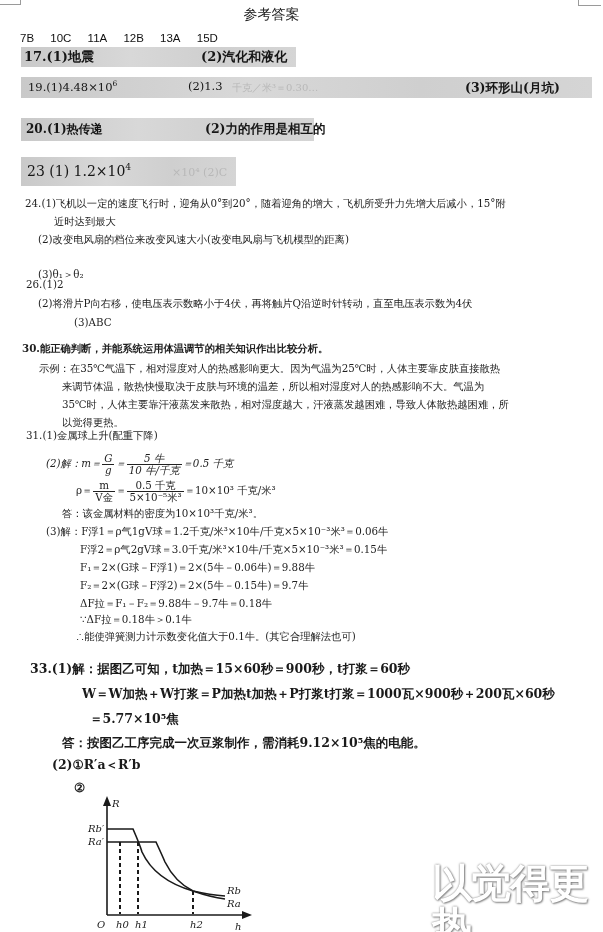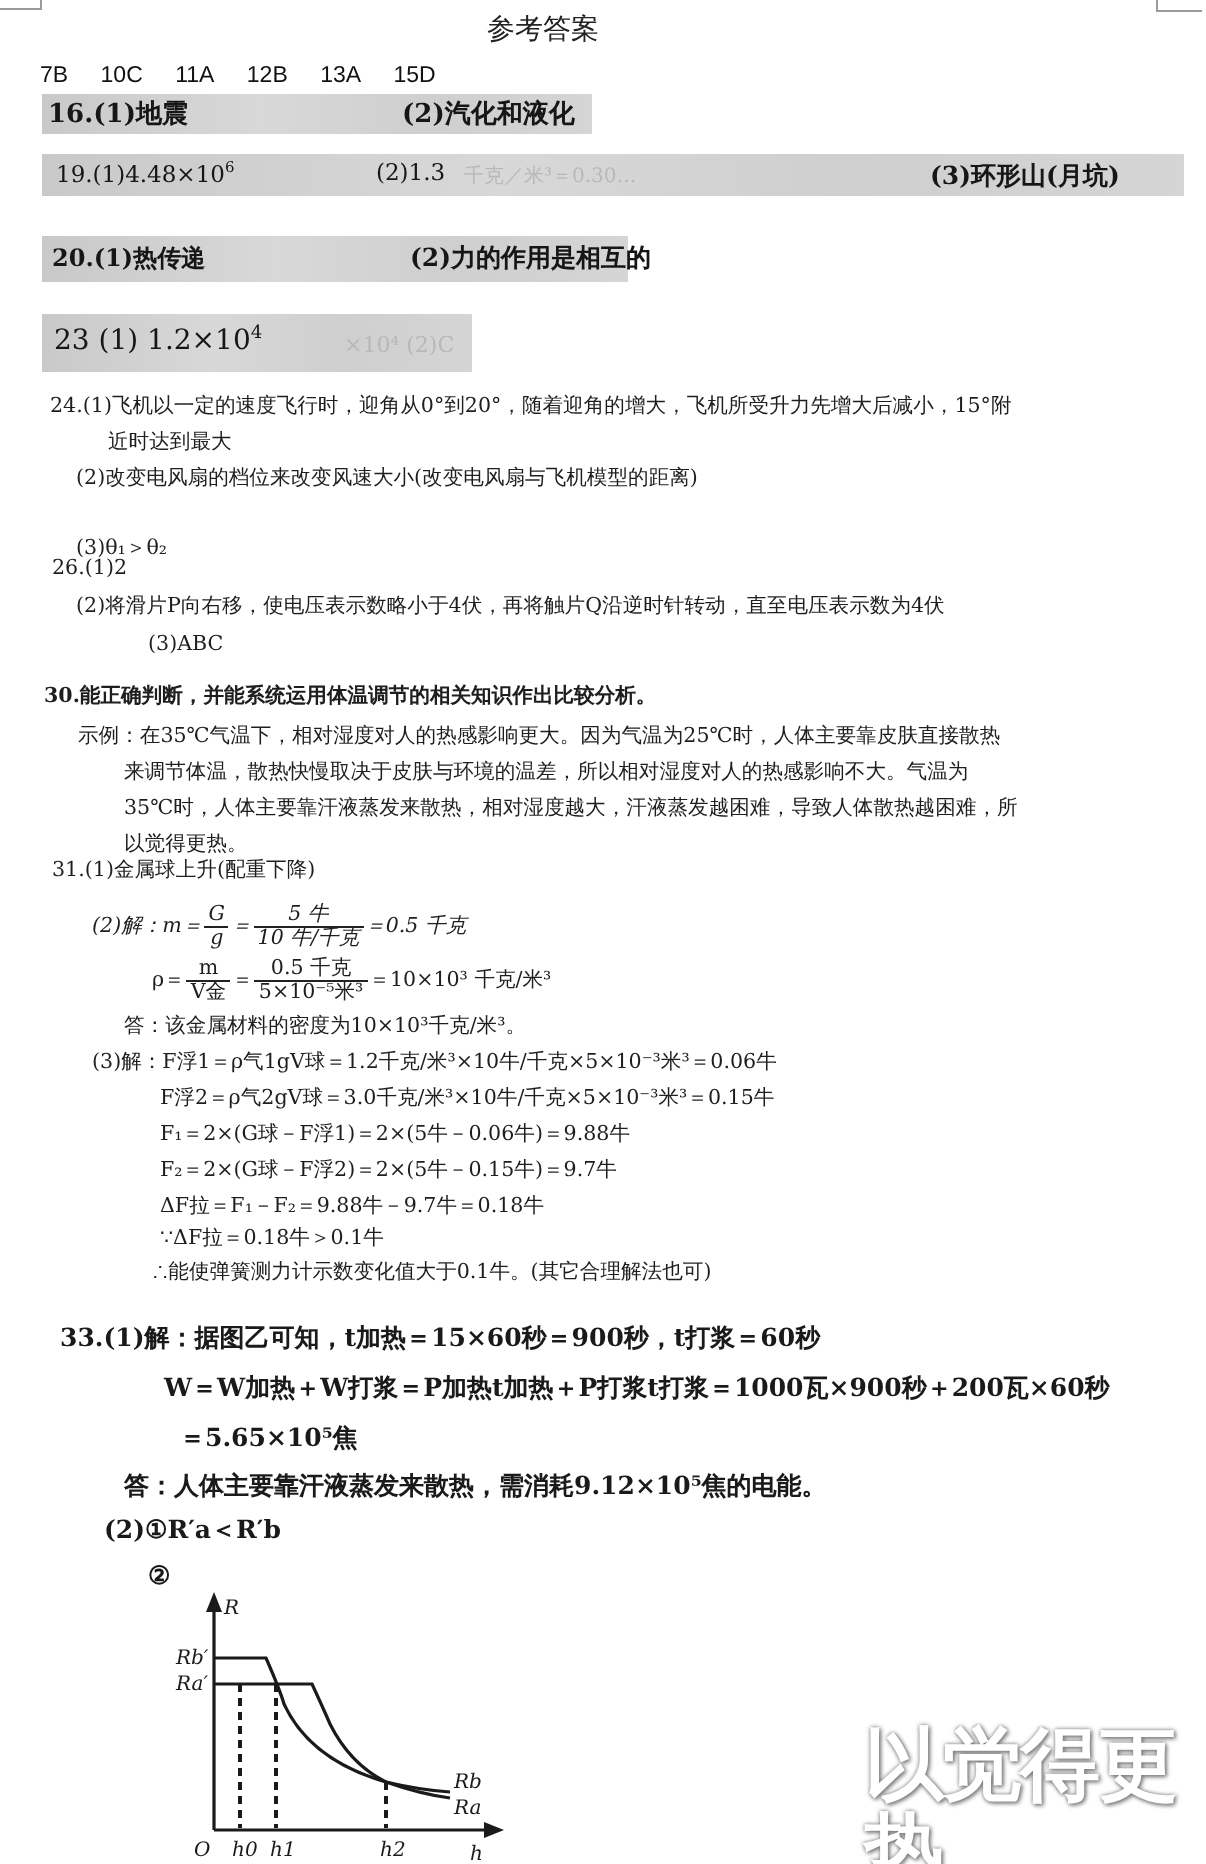--- a/index.html
+++ b/index.html
@@ -37,21 +37,21 @@
 <div class="abs choices">
   <span>7B</span>
   <span>10C</span>
   <span>11A</span>
   <span>12B</span>
   <span>13A</span>
   <span>15D</span>
 </div>
 
 <div class="scan" style="left:21px;top:47px;width:275px;height:20px;"></div>
-<div class="scan-text" style="left:24px;top:48px;">16.(1)地震</div>
+<div class="scan-text" style="left:24px;top:48px;">17.(1)地震</div>
 <div class="scan-text" style="left:201px;top:48px;">(2)汽化和液化</div>
 
 <div class="scan" style="left:21px;top:77px;width:571px;height:21px;"></div>
 <div class="scan-text" style="left:28px;top:79px;font-size:11.5px;font-weight:normal;"><span>19.(1)4.48×10</span><sup>6</sup></div>
 <div class="scan-text" style="left:188px;top:79px;font-size:11.5px;font-weight:normal;">(2)1.3</div>
 <div class="scan-text faint" style="left:232px;top:81px;font-size:10px;">千克／米³＝0.30…</div>
 <div class="scan-text" style="left:465px;top:80px;font-size:12.5px;">(3)环形山(月坑)</div>
 
 <div class="scan" style="left:21px;top:118px;width:293px;height:23px;"></div>
 <div class="scan-text" style="left:26px;top:121px;font-size:12px;">20.(1)热传递</div>
@@ -87,22 +87,22 @@
 <div class="txt" style="left:46px;top:524px;">(3)解：F浮1＝ρ气1gV球＝1.2千克/米³×10牛/千克×5×10⁻³米³＝0.06牛</div>
 <div class="txt" style="left:80px;top:542px;">F浮2＝ρ气2gV球＝3.0千克/米³×10牛/千克×5×10⁻³米³＝0.15牛</div>
 <div class="txt" style="left:80px;top:560px;">F₁＝2×(G球－F浮1)＝2×(5牛－0.06牛)＝9.88牛</div>
 <div class="txt" style="left:80px;top:578px;">F₂＝2×(G球－F浮2)＝2×(5牛－0.15牛)＝9.7牛</div>
 <div class="txt" style="left:80px;top:596px;">ΔF拉＝F₁－F₂＝9.88牛－9.7牛＝0.18牛</div>
 <div class="txt" style="left:80px;top:612px;">∵ΔF拉＝0.18牛＞0.1牛</div>
 <div class="txt" style="left:76px;top:629px;">∴能使弹簧测力计示数变化值大于0.1牛。(其它合理解法也可)</div>
 
 <div class="txtb" style="left:30px;top:660px;font-size:12.5px;">33.(1)解：据图乙可知，t加热＝15×60秒＝900秒，t打浆＝60秒</div>
 <div class="txtb" style="left:82px;top:685px;font-size:12.5px;">W＝W加热＋W打浆＝P加热t加热＋P打浆t打浆＝1000瓦×900秒＋200瓦×60秒</div>
-<div class="txtb" style="left:90px;top:710px;font-size:12.5px;">＝5.65×10⁵焦</div>
-<div class="txtb" style="left:62px;top:734px;font-size:12.5px;">答：人体主要靠汗液蒸发来散热，需消耗9.12×10⁵焦的电能。</div>
+<div class="txtb" style="left:90px;top:710px;font-size:12.5px;">＝5.77×10⁵焦</div>
+<div class="txtb" style="left:62px;top:734px;font-size:12.5px;">答：按图乙工序完成一次豆浆制作，需消耗9.12×10⁵焦的电能。</div>
 <div class="txtb" style="left:52px;top:756px;font-size:12.5px;">(2)①R′a＜R′b</div>
 <div class="txtb" style="left:74px;top:779px;font-size:12.5px;">②</div>
 
 <svg class="abs" style="left:70px;top:790px;" width="220" height="142" viewBox="0 0 220 142">
   <g stroke="#1a1a1a" fill="none" stroke-width="1.6">
 
     <line x1="37" y1="125" x2="37" y2="10"></line>
     <line x1="37" y1="125" x2="178" y2="125"></line>
   </g>
   <polygon points="37,6 33,16 41,16" fill="#1a1a1a"></polygon>

